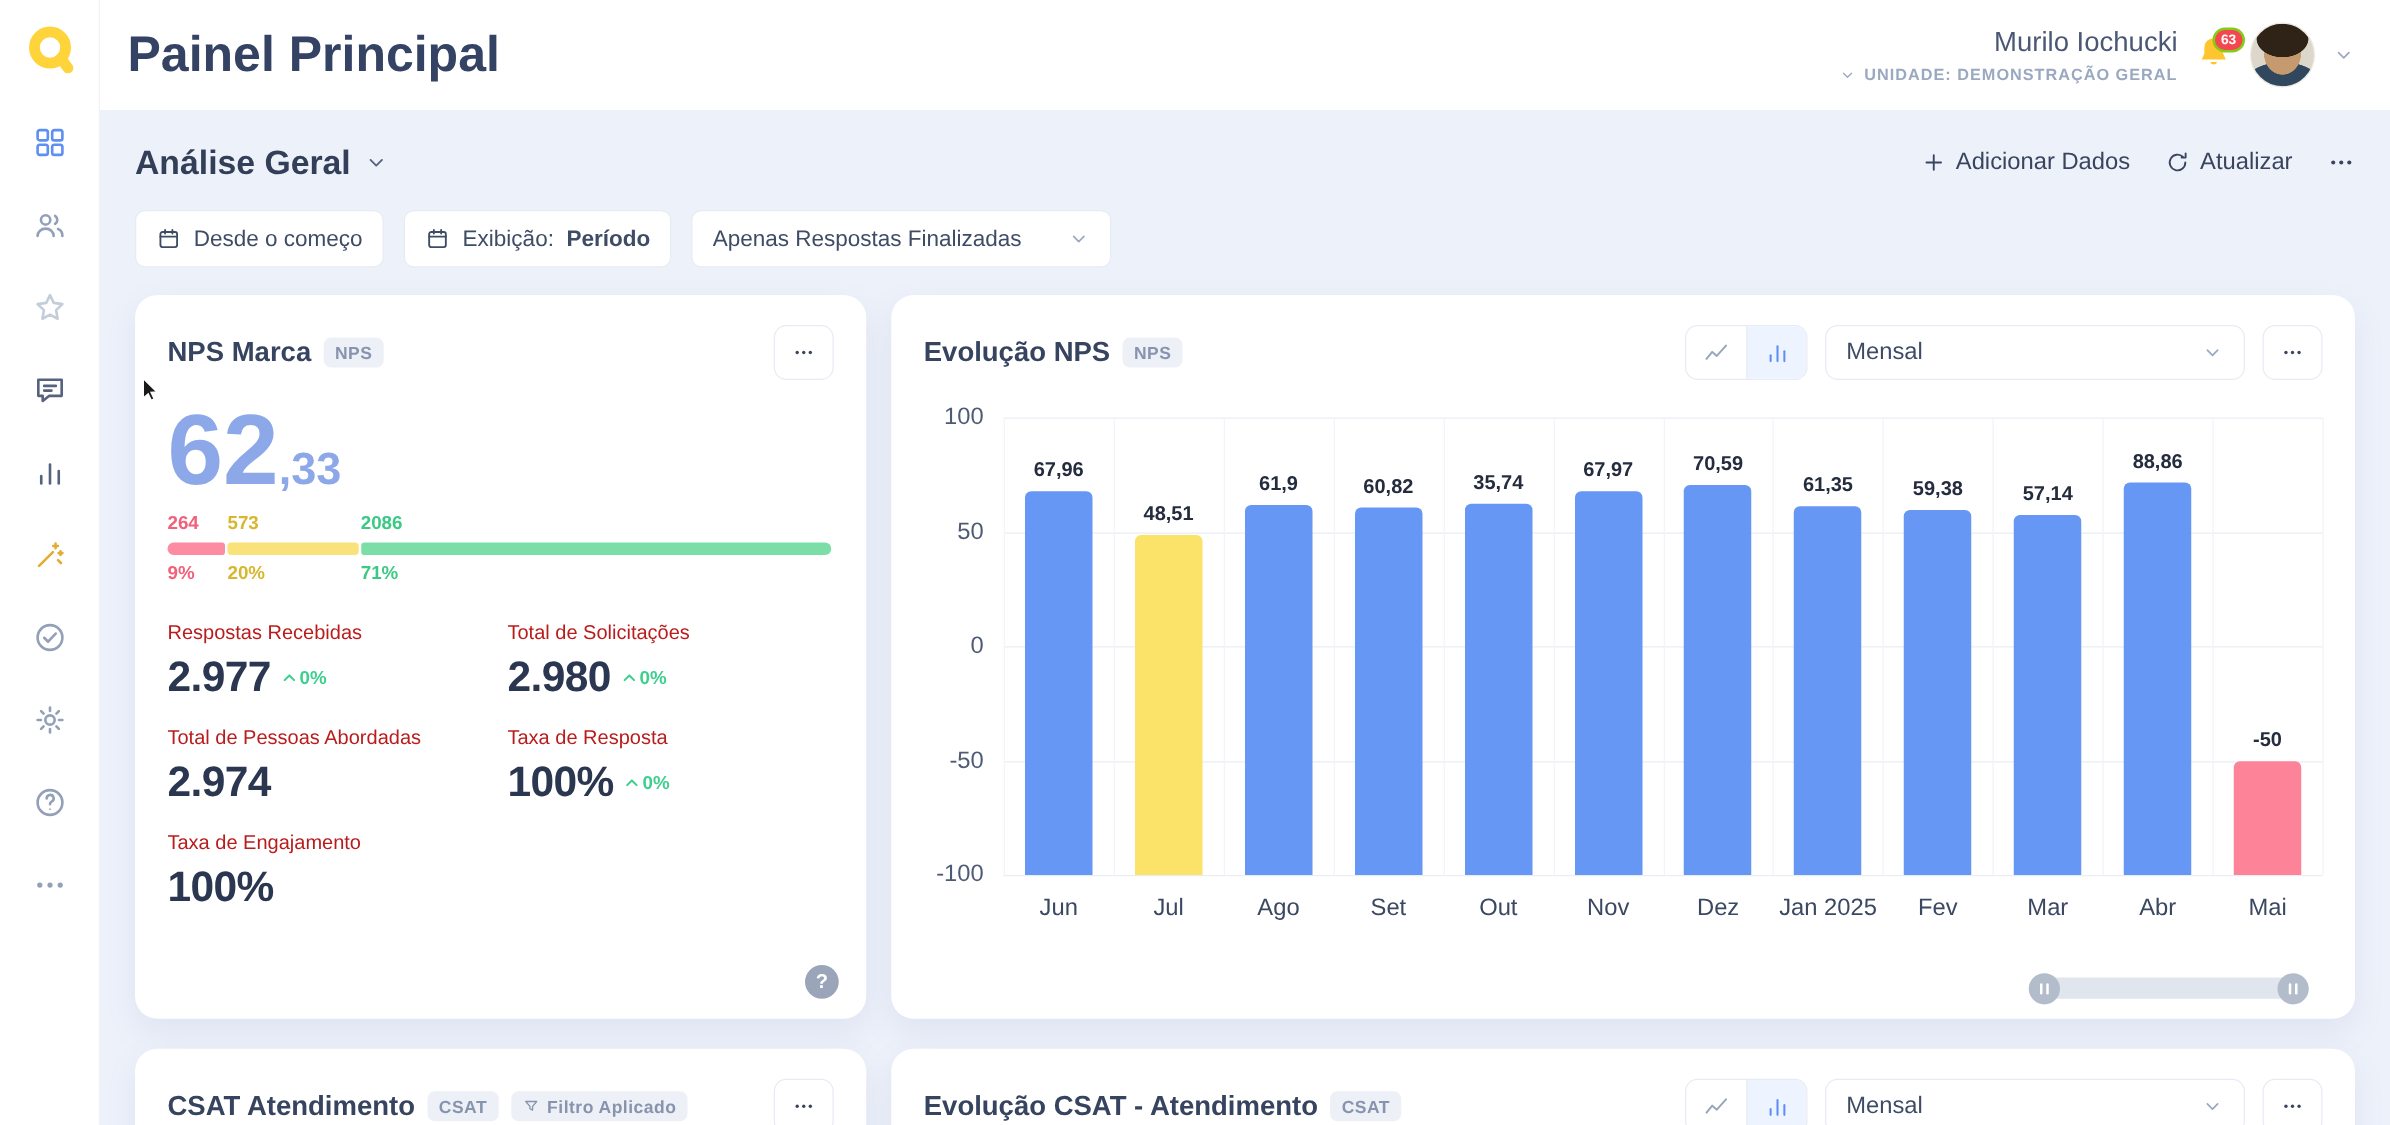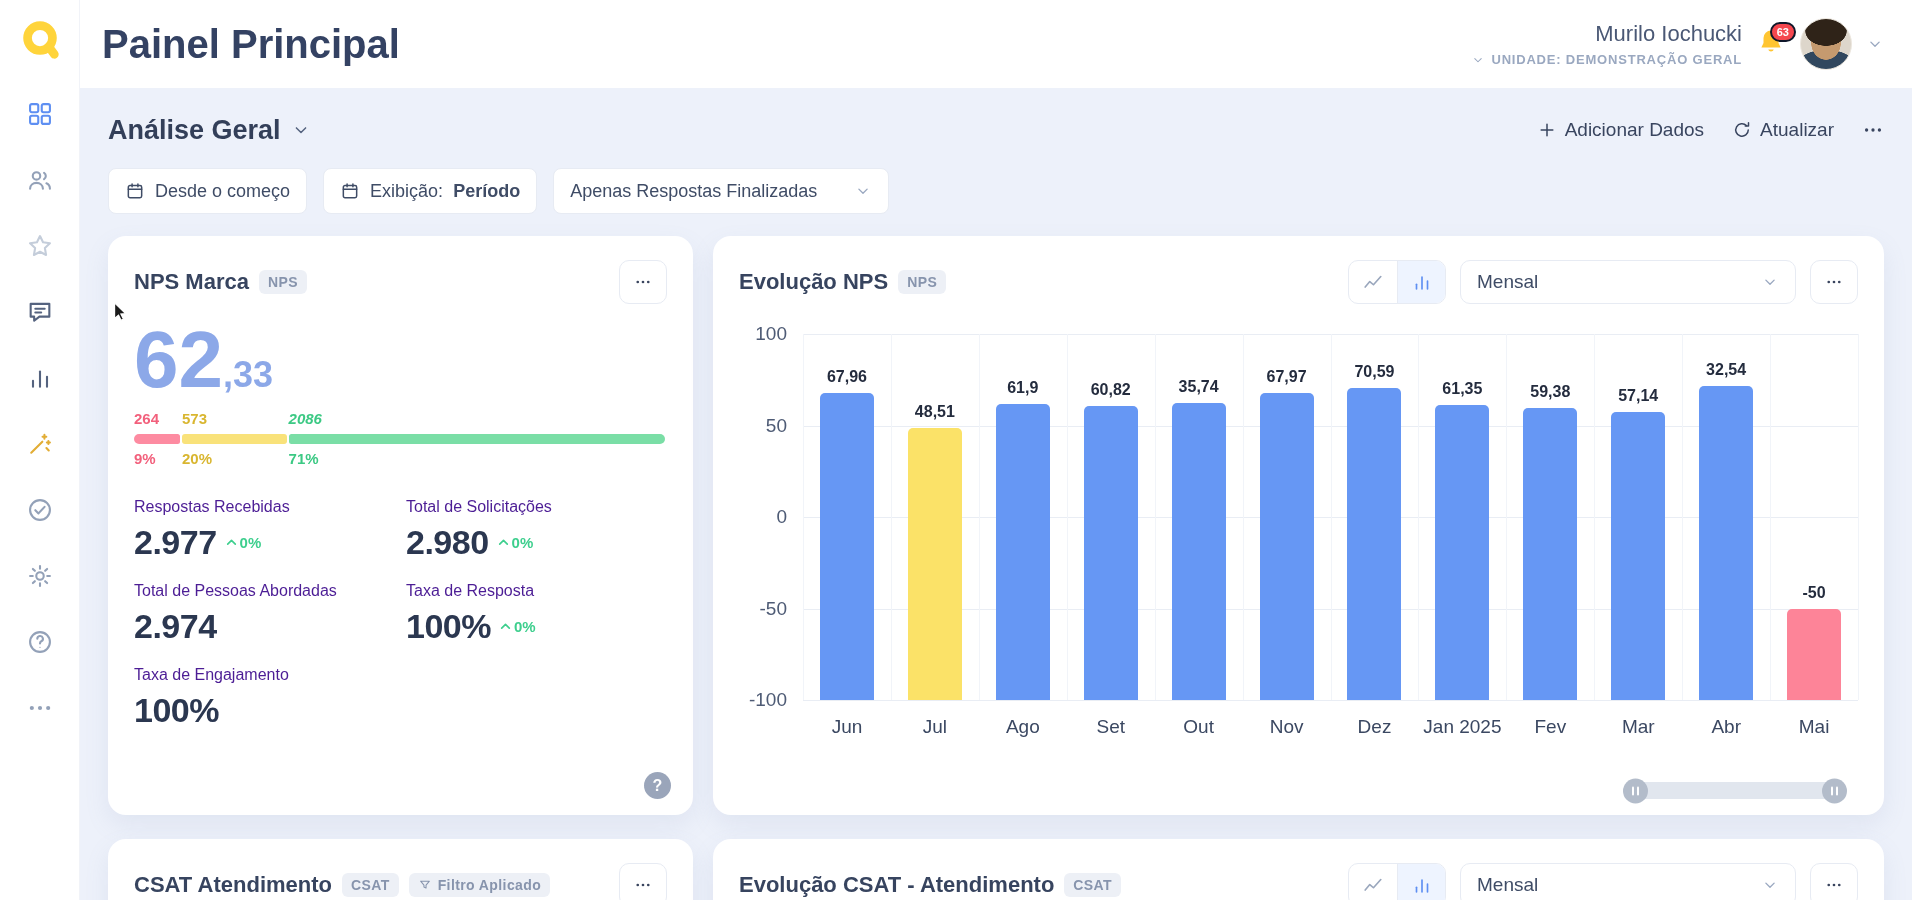--- a/index.html
+++ b/index.html
@@ -26,21 +26,21 @@
   .topbar { height:88px; background:#fff; display:flex; align-items:center;
             justify-content:space-between; padding:0 28px 0 22px; flex-shrink:0; }
   .page-title { font-size:40px; font-weight:700; color:#344263;text-align:center; }
   .user-area { display:flex; align-items:center; gap:14px; }
   .user-text { text-align:right; }
   .user-name { font-size:22px; color:#4a5875; }
   .unit-row { display:flex; align-items:center; justify-content:flex-end; gap:6px;
               color:#9aa8c0; font-size:13px; font-weight:700; letter-spacing:0.8px; margin-top:5px; cursor:pointer; }
   .bell { position:relative; cursor:pointer; color:#ffc531; }
   .badge-red { position:absolute; top:-5px; right:-10px; background:#f5474f; color:#fff;
-               font-size:11px; font-weight:700; border-radius:10px; padding:2px 5px; border:2px solid #0f172a; }
+               font-size:11px; font-weight:700; border-radius:10px; padding:2px 5px; border:2px solid #84cc16; }
   .avatar { width:52px; height:52px; border-radius:50%; border:1px solid #ece7df; cursor:pointer;
     background:
       radial-gradient(ellipse 42% 30% at 50% 24%, #2f2318 97%, transparent),
       radial-gradient(ellipse 30% 34% at 50% 48%, #c59a6f 97%, transparent),
       radial-gradient(ellipse 62% 36% at 50% 97%, #31475e 97%, transparent),
       #ddd6cb; }
   .chev-muted { color:#9aa8c0; }
 
   
   .content { flex:1; background:#edf1fa; padding:20px 28px; position:relative; overflow:hidden; }
@@ -78,21 +78,21 @@
   .score-dec { font-size:36px; font-weight:600; }
   .dist { margin-top:10px; }
   .dist-labels, .dist-pcts { position:relative; height:20px; font-size:15px; font-weight:700; }
   .dist-num { position:absolute; top:0; white-space:nowrap; }
   .dist-bar { display:flex; gap:2px; height:10px; margin:4px 0 6px; }
   .dist-seg { height:10px; border-radius:3px; }
   .dist-seg:first-child { border-radius:6px 3px 3px 6px; }
   .dist-seg:last-child { border-radius:3px 6px 6px 3px; }
 
   .metrics { display:grid; grid-template-columns:272px 1fr; row-gap:20px; margin-top:28px; }
-  .metric-label { font-size:16px; color:#4c1d95; margin-bottom:7px; }
+  .metric-label { font-size:16px; color:#b91c1c; margin-bottom:7px; }
   .metric-value-row { display:flex; align-items:center; gap:8px; }
   .metric-value { font-size:34px; font-weight:700; color:#2b3750; letter-spacing:-0.5px;text-align:right; }
   .delta { color:#3ecf8e; font-size:15px; font-weight:700; display:inline-flex; align-items:center; gap:2px; }
   .delta span { line-height:1; }
   .help-bubble { position:absolute; right:22px; bottom:16px; width:27px; height:27px; border-radius:50%;
                  background:#9aa5ba; color:#fff; font-size:16px; font-weight:700;
                  display:flex; align-items:center; justify-content:center; cursor:pointer; }
 
   
   .evo-controls { margin-left:auto; display:flex; align-items:center; gap:14px; }
@@ -340,21 +340,21 @@
                 </span>
             </div>
           </div>
           <div class="score">
             <span class="score-main">62</span><span class="score-dec">,33</span>
           </div>
           <div class="dist">
             <div class="dist-labels" id="dist-labels">
                 <span class="dist-num" style="left: 0%; color: rgb(242, 96, 124);">264</span>
                 <span class="dist-num" style="left: 9%; color: rgb(217, 182, 48);">573</span>
-                <span class="dist-num" style="left: 29%; color: rgb(60, 201, 132); font-style: italic;">2086</span>
+                <span class="dist-num" style="left: 29%; color: rgb(60, 201, 132);">2086</span>
               </div>
             <div class="dist-bar" id="dist-bar">
                 <div class="dist-seg" style="width: calc(9% - 2px); background: rgb(253, 139, 161);"></div>
                 <div class="dist-seg" style="width: calc(20% - 2px); background: rgb(249, 226, 122);"></div>
                 <div class="dist-seg" style="width: calc(71% - 2px); background: rgb(122, 222, 166);"></div>
               </div>
             <div class="dist-pcts" id="dist-pcts">
                 <span class="dist-num" style="left: 0%; color: rgb(242, 96, 124);">9%</span>
                 <span class="dist-num" style="left: 9%; color: rgb(217, 182, 48);">20%</span>
                 <span class="dist-num" style="left: 29%; color: rgb(60, 201, 132);">71%</span>
@@ -504,21 +504,21 @@
                   <div class="bar-label" style="left: 45.8333%; bottom: calc(83.985% + 7px);">67,97</div>
                   <div class="bar" style="left: calc(54.1667% - 27px); height: 85.295%; background: rgb(102, 151, 244);"></div>
                   <div class="bar-label" style="left: 54.1667%; bottom: calc(85.295% + 7px);">70,59</div>
                   <div class="bar" style="left: calc(62.5% - 27px); height: 80.675%; background: rgb(102, 151, 244);"></div>
                   <div class="bar-label" style="left: 62.5%; bottom: calc(80.675% + 7px);">61,35</div>
                   <div class="bar" style="left: calc(70.8333% - 27px); height: 79.69%; background: rgb(102, 151, 244);"></div>
                   <div class="bar-label" style="left: 70.8333%; bottom: calc(79.69% + 7px);">59,38</div>
                   <div class="bar" style="left: calc(79.1667% - 27px); height: 78.57%; background: rgb(102, 151, 244);"></div>
                   <div class="bar-label" style="left: 79.1667%; bottom: calc(78.57% + 7px);">57,14</div>
                   <div class="bar" style="left: calc(87.5% - 27px); height: 85.715%; background: rgb(102, 151, 244);"></div>
-                  <div class="bar-label" style="left: 87.5%; bottom: calc(85.715% + 7px);">32,54</div>
+                  <div class="bar-label" style="left: 87.5%; bottom: calc(85.715% + 7px);">88,86</div>
                   <div class="bar" style="left: calc(95.8333% - 27px); height: 25%; background: rgb(253, 132, 152);"></div>
                   <div class="bar-label" style="left: 95.8333%; bottom: calc(25% + 7px);">-50</div>
                 </div>
               <div class="x-axis" id="x-axis">
                   <div class="x-label">Jun</div>
                   <div class="x-label">Jul</div>
                   <div class="x-label">Ago</div>
                   <div class="x-label">Set</div>
                   <div class="x-label">Out</div>
                   <div class="x-label">Nov</div>

